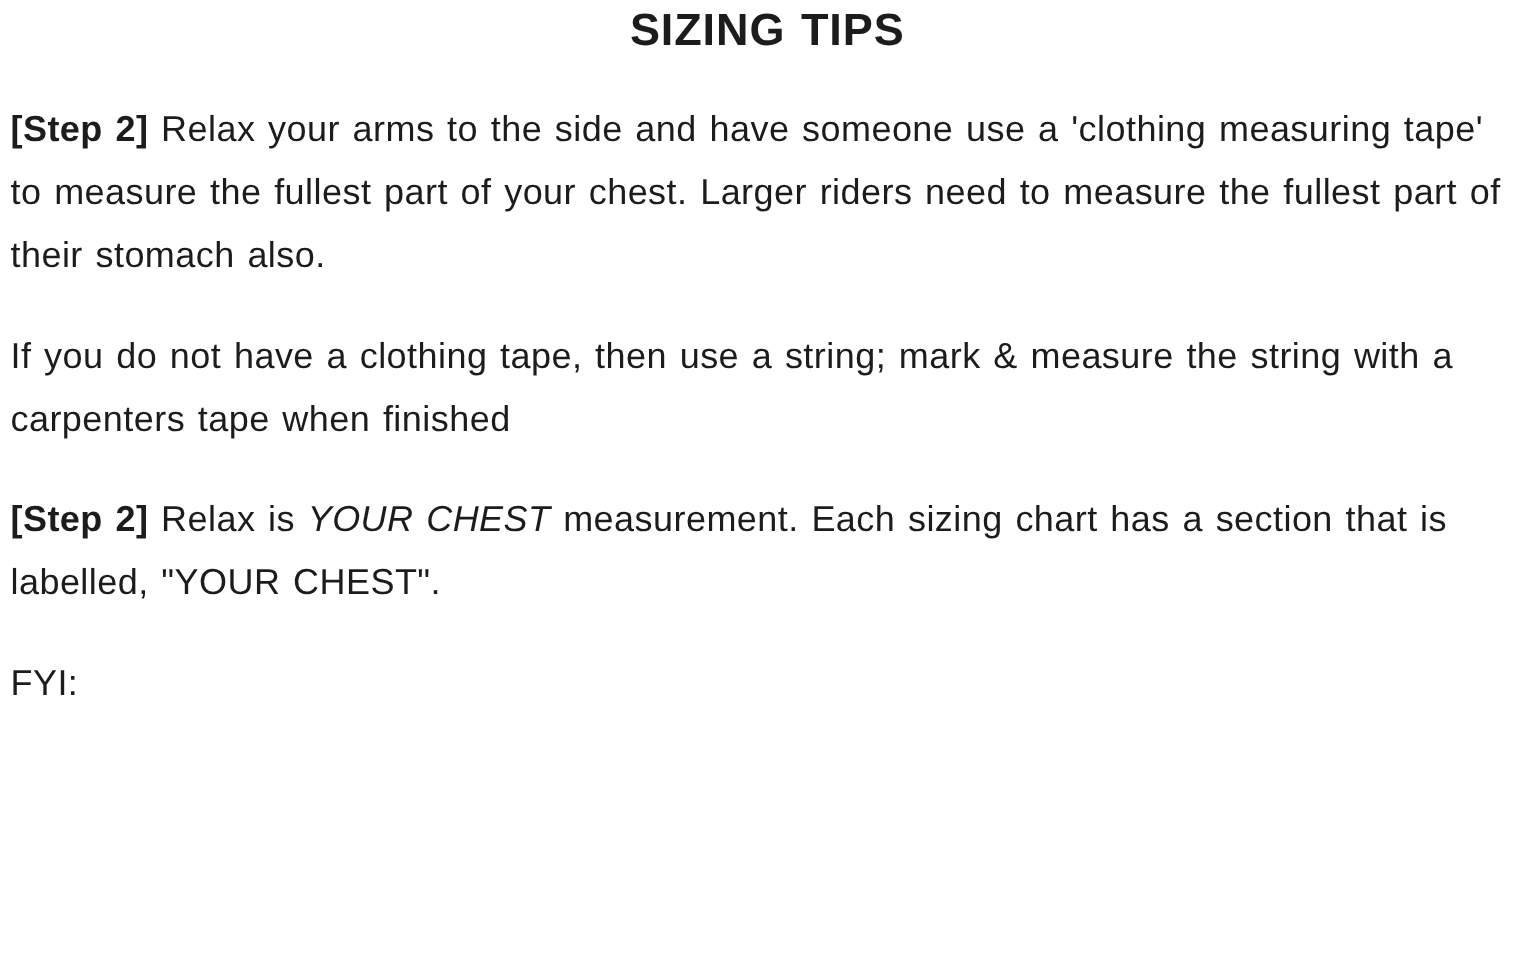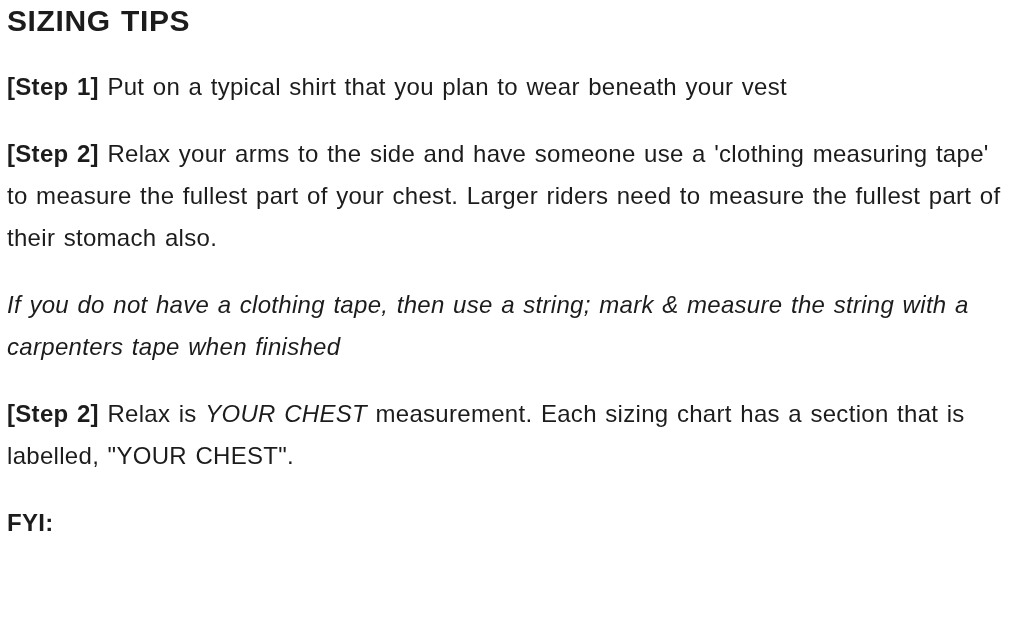--- a/index.html
+++ b/index.html
@@ -16,55 +16,54 @@
     color: #1c1c1c;
     letter-spacing: 0.3px;
     word-spacing: 1.5px;
   }
   .doc-title {
     font-size: 30px;
     font-weight: 700;
     letter-spacing: 0.6px;
     margin: 0 0 26px 0;
     line-height: 38px;
+    text-align: center;
   }
   .para {
     font-size: 24px;
     font-weight: 400;
     line-height: 42px;
     margin: 0 0 25px 0;
     max-width: 1012px;
   }
   .step-label {
     font-weight: 700;
   }
   .note {
-    font-style: italic;
   }
   .inline-em {
     font-style: italic;
   }
   .fyi-label {
     font-size: 24px;
-    font-weight: 700;
+    font-weight: 400;
     line-height: 42px;
     margin: 0;
   }
   .fyi-text {
     margin: 0;
   }
 </style>
 </head>
 <body>
 
 <main class="doc">
 
   <h1 class="doc-title">SIZING TIPS</h1>
 
-  <p class="para"><strong class="step-label">[Step 1]</strong><span> Put on a typical shirt that you plan to wear beneath your vest</span></p>
 
   <p class="para"><strong class="step-label">[Step 2]</strong><span> Relax your arms to the side and have someone use a 'clothing measuring tape' to measure the fullest part of your chest. Larger riders need to measure the fullest part of their stomach also.</span></p>
 
   <p class="para note"><span>If you do not have a clothing tape, then use a string; mark &amp; measure the string with a carpenters tape when finished</span></p>
 
   <p class="para"><strong class="step-label">[Step 2]</strong><span> Relax is </span><em class="inline-em">YOUR CHEST</em><span> measurement. Each sizing chart has a section that is labelled, "YOUR CHEST".</span></p>
 
   <section>
     <p class="fyi-label">FYI:</p>
   </section>

